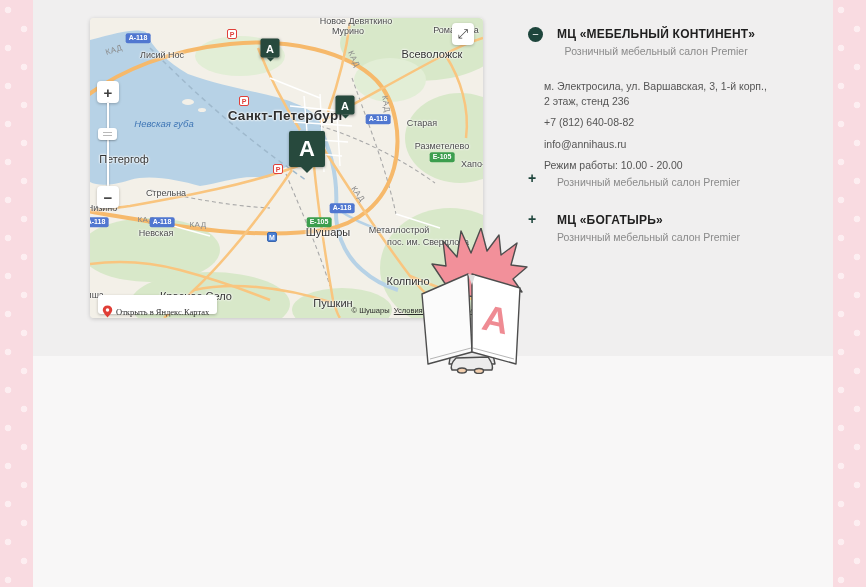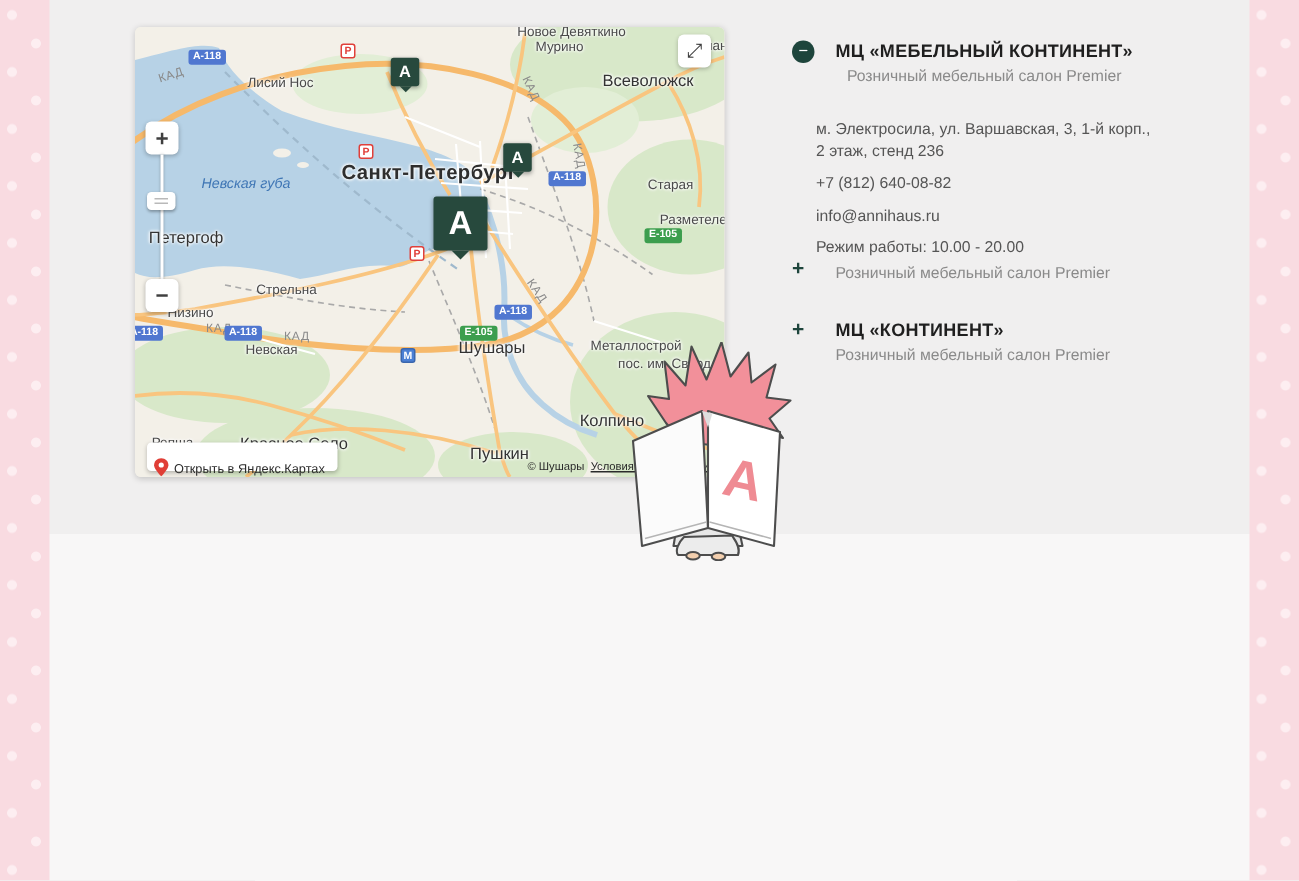--- a/index.html
+++ b/index.html
@@ -19,21 +19,21 @@
   .form-section { position:absolute; left:0; top:356px; width:866px; height:231px; background:#f8f7f7; }
 
   
   .map-card { position:absolute; left:90px; top:18px; width:393px; height:300px;
     background:#f3f0e8; border-radius:4px; overflow:hidden; box-shadow:0 1px 4px rgba(0,0,0,.18); }
   .map-card svg.terrain { position:absolute; left:0; top:0; }
   .mlbl { position:absolute; transform:translate(-50%,-50%); white-space:nowrap; color:#3c3c3c;
     text-shadow:0 0 2px #fff,0 0 2px #fff,0 0 3px #fff; pointer-events:none; }
   .mlbl.city-lg { font-size:13.5px; font-weight:700; color:#2e2e2e; letter-spacing:.3px; }
   .mlbl.city { font-size:11px; font-weight:400; color:#333; }
-  .mlbl.town { font-size:9px; color:#4a4a4a;margin-left:25px; }
+  .mlbl.town { font-size:9px; color:#4a4a4a; }
   .mlbl.water { font-size:9.5px; font-style:italic; color:#3f76b5; text-shadow:none; }
   .mlbl.road { font-size:8px; color:#8a8a8a; text-shadow:none; letter-spacing:.5px; }
   .shield { position:absolute; transform:translate(-50%,-50%); font-size:7px; font-weight:700;
     color:#fff; padding:1px 3px; border-radius:2px; line-height:1.1; white-space:nowrap; }
   .shield.blue { background:#5077d0; } .shield.green { background:#3c9e4e; }
   .poi { position:absolute; transform:translate(-50%,-50%); width:10px; height:10px; border-radius:2px;
     font-size:7px; font-weight:700; display:flex; align-items:center; justify-content:center; }
   .poi.parking { background:#fff; border:1.5px solid #e0403a; color:#e0403a; }
   .poi.transport { background:#4a7fd4; border:1px solid #3a66ad; color:#fff; }
   .marker { position:absolute; transform:translate(-50%,-50%); background:#27493d; border-radius:2px;
@@ -50,21 +50,21 @@
     display:flex; align-items:center; justify-content:center; font-family:inherit; }
   .zoom-btn { left:7px; width:22px; height:22px; font-size:15px; font-weight:700; }
   .zoom-in { top:63px; } .zoom-out { top:168px; }
   .zoom-track { position:absolute; left:17px; top:85px; width:2px; height:85px; background:#ffffff;
     box-shadow:0 0 2px rgba(0,0,0,.3); }
   .zoom-handle { position:absolute; left:8px; top:110px; width:19px; height:12px; background:#fff;
     border-radius:3px; box-shadow:0 1px 2px rgba(0,0,0,.3); display:flex; align-items:center; justify-content:center; cursor:grab; }
   .zoom-handle i { display:block; width:9px; border-top:1px solid #b9b9b9; border-bottom:1px solid #b9b9b9; height:4px; }
   .fullscreen-btn { right:9px; top:5px; width:22px; height:22px; font-size:13px; }
   .open-maps-btn { left:8px; top:277px; height:19px; padding:14px 8px 0 4px; border-radius:3px;
-    font-size:8.5px; color:#2b2b2b; gap:3px; }
+    font-size:8.5px; color:#2b2b2b; gap:3px;font-family:Liberation Serif, serif; }
   .map-copyright { position:absolute; right:6px; top:288px; font-size:7.5px; color:#2b2b2b; white-space:nowrap; }
   .map-copyright a { color:#2b2b2b; }
 
   
   .locations { position:absolute; left:528px; top:27px; width:260px; }
   .loc-item { position:absolute; left:0; width:260px; }
   .loc-head { display:flex; cursor:pointer; }
   .acc-icon { width:29px; flex:0 0 29px; }
   .acc-icon .minus { display:flex; width:15px; height:15px; border-radius:50%; background:#1e453c;
     color:#fff; font-size:11px; line-height:1; align-items:center; justify-content:center; margin-top:0px; }
@@ -242,21 +242,21 @@
         </div>
       </div>
     </div>
 
     <div class="loc-item" style="top:186px;">
       <div class="loc-head">
         <span class="acc-icon">
             <span class="plus">+</span>
           </span>
         <div>
-          <div class="loc-title">МЦ «КОНТИНЕНТ»</div>
+          <div class="loc-title">МЦ «БОГАТЫРЬ»</div>
           <div class="loc-sub">Розничный мебельный салон Premier</div>
         </div>
       </div>
     </div>
 
   </div>
 </div>
 
 <svg class="mascot" viewBox="0 0 112 146">
   <g stroke="#4d4d4d" stroke-width="1.4" stroke-linejoin="round">

